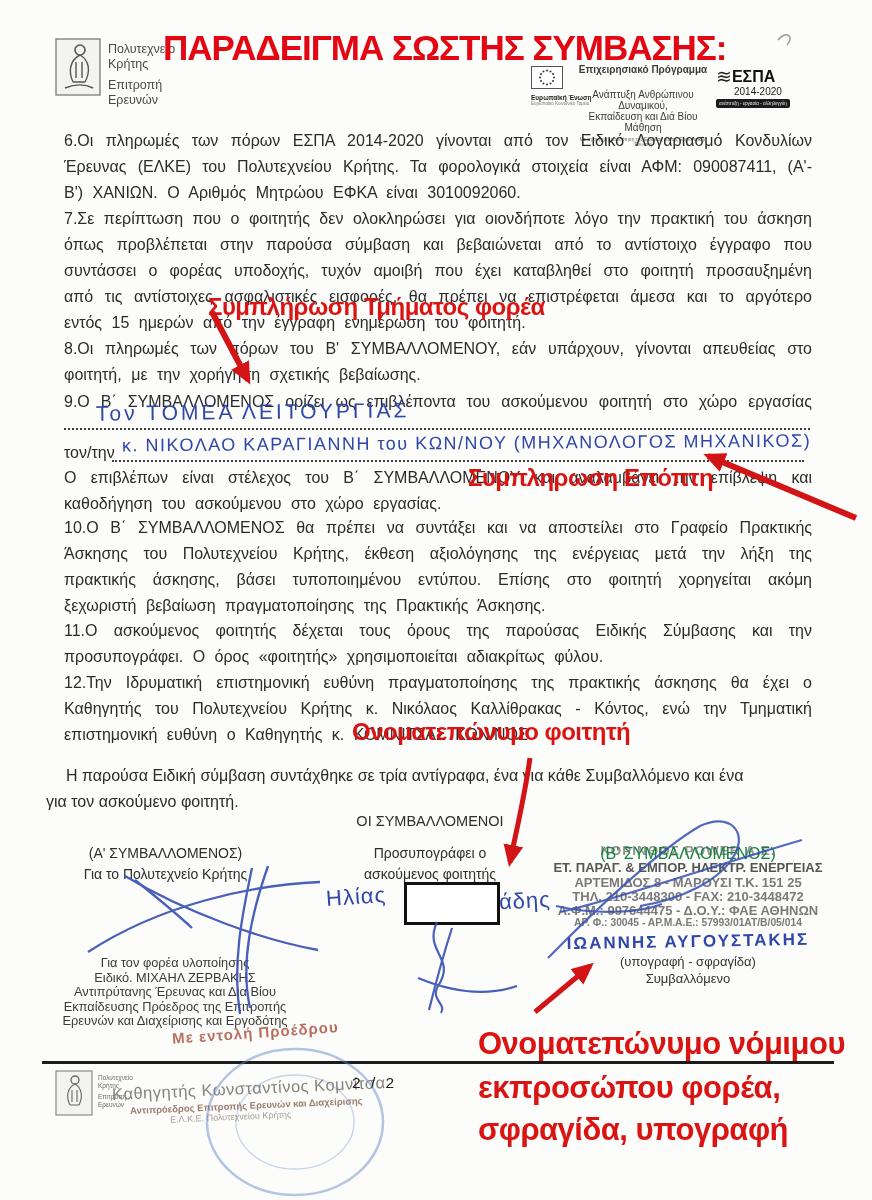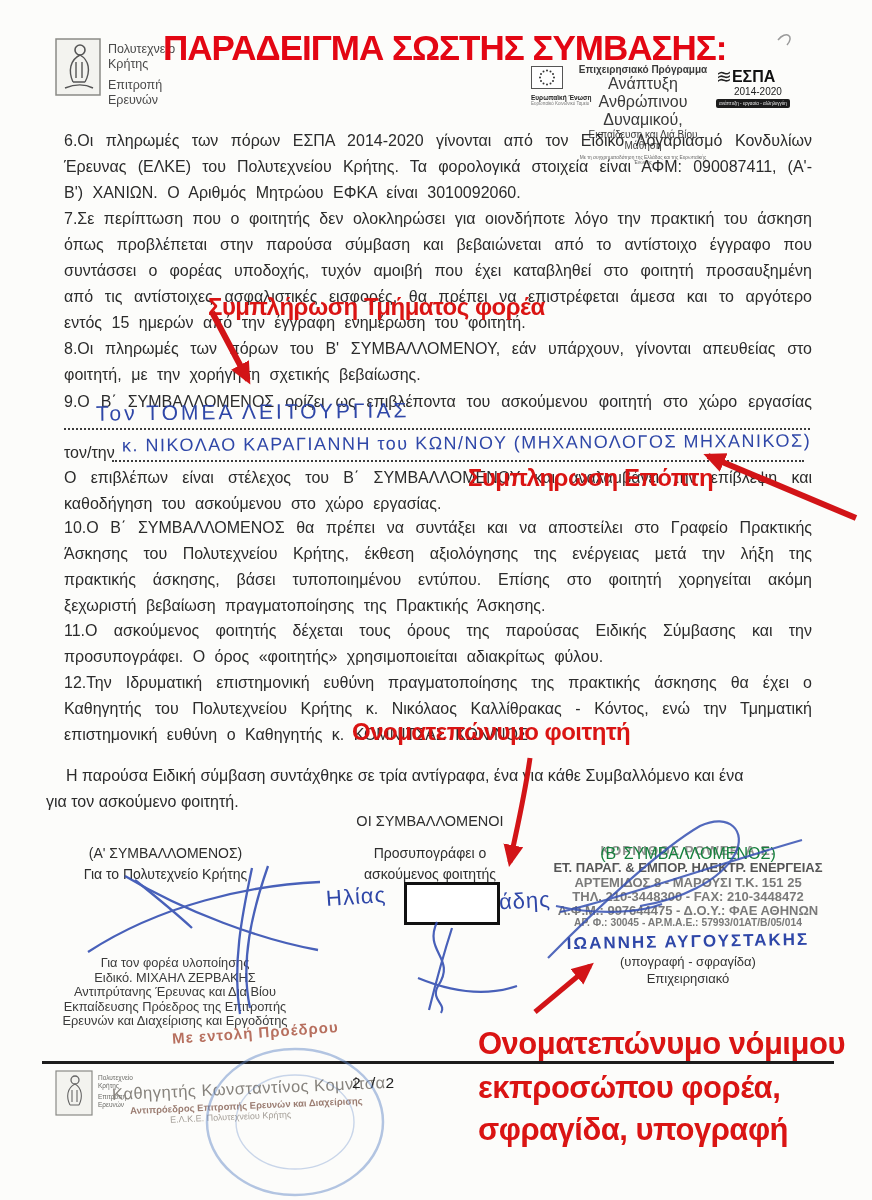--- a/index.html
+++ b/index.html
@@ -56,21 +56,21 @@
         <circle cx="9" cy="11.5" r="1"></circle>
           <circle cx="10" cy="8" r="1"></circle>
           <circle cx="12.5" cy="5.5" r="1"></circle>
       </g>
     </svg>
     <div style="font-size:6.5px;font-weight:bold;color:#222;margin-top:1px;">Ευρωπαϊκή Ένωση</div>
     <div style="font-size:4.5px;color:#777;">Ευρωπαϊκό Κοινωνικό Ταμείο</div>
   </div>
   <div style="position:absolute;left:572px;top:64px;width:142px;text-align:center;color:#3a3a3a;">
     <div style="font-size:10px;font-weight:bold;">Επιχειρησιακό Πρόγραμμα</div>
-    <div style="font-size:16px;margin-top:0;">Ανάπτυξη Ανθρώπινου Δυναμικού,</div>
+    <div style="font-size:10px;margin-top:14px;">Ανάπτυξη Ανθρώπινου Δυναμικού,</div>
     <div style="font-size:10px;">Εκπαίδευση και Διά Βίου Μάθηση</div>
     <div style="font-size:4.8px;color:#666;margin-top:4px;">Με τη συγχρηματοδότηση της Ελλάδας και της Ευρωπαϊκής Ένωσης</div>
   </div>
   <div style="position:absolute;left:716px;top:68px;width:78px;">
     <div style="display:flex;align-items:center;">
       <span style="font-size:19px;color:#222;line-height:14px;">≋</span>
       <span style="font-size:16px;font-weight:bold;color:#111;letter-spacing:0;">ΕΣΠΑ</span>
     </div>
     <div style="font-size:10px;color:#222;margin-left:18px;">2014-2020</div>
     <div style="margin-top:2px;width:74px;height:9px;background:#1c1c1c;border-radius:2px;color:#eee;font-size:4.6px;text-align:center;line-height:9px;">ανάπτυξη - εργασία - αλληλεγγύη</div>
@@ -113,21 +113,21 @@
 
   <div class="stampline" style="top:843px;font-size:13.5px;color:#777;opacity:.8;letter-spacing:1px;">ΚΟΡΙΝΘΟΣ POWER Α.Ε.</div>
   <div class="stampline" style="top:845px;color:#15803d;font-size:16px;font-weight:normal;">(Β' ΣΥΜΒΑΛΛΟΜΕΝΟΣ)</div>
   <div class="stampline" style="top:860px;color:#555;">ΕΤ. ΠΑΡΑΓ. &amp; ΕΜΠΟΡ. ΗΛΕΚΤΡ. ΕΝΕΡΓΕΙΑΣ</div>
   <div class="stampline" style="top:875px;color:#7a7a7a;">ΑΡΤΕΜΙΔΟΣ 8 - ΜΑΡΟΥΣΙ Τ.Κ. 151 25</div>
   <div class="stampline" style="top:889px;color:#7a7a7a;">ΤΗΛ. 210-3448300 - FAX: 210-3448472</div>
   <div class="stampline" style="top:903px;color:#7a7a7a;">Α.Φ.Μ.: 997644475 - Δ.Ο.Υ.: ΦΑΕ ΑΘΗΝΩΝ</div>
   <div class="stampline" style="top:917px;color:#7a7a7a;font-size:10.3px;">ΑΡ. Φ.: 30045 - ΑΡ.Μ.Α.Ε.: 57993/01ΑΤ/Β/05/014</div>
   <div class="stampline hw" style="top:932px;font-size:17px;letter-spacing:2px;color:#2f47a8;font-weight:bold;transform:rotate(-1deg);">ΙΩΑΝΝΗΣ ΑΥΓΟΥΣΤΑΚΗΣ</div>
   <div class="stampline" style="top:954px;color:#333;font-weight:normal;font-size:13px;">(υπογραφή - σφραγίδα)</div>
-  <div class="stampline" style="top:971px;color:#333;font-weight:normal;font-size:13px;">Επιχειρησιακό</div>
+  <div class="stampline" style="top:971px;color:#333;font-weight:normal;font-size:13px;">Συμβαλλόμενο</div>
 
   <div class="hw" style="left:326px;top:884px;font-size:22px;letter-spacing:1px;transform:rotate(-4deg);">Ηλίας</div>
   <div style="position:absolute;left:404px;top:882px;width:90px;height:37px;background:#fff;border:3px solid #111;"></div>
   <div class="hw" style="left:499px;top:888px;font-size:22px;letter-spacing:1px;transform:rotate(-3deg);">άδης</div>
 
   <div class="cap" style="left:45px;top:956px;width:260px;font-size:12.8px;line-height:14.6px;color:#3a3a3a;">
     <div>Για τον φορέα υλοποίησης</div>
     <div>Ειδικό. ΜΙΧΑΗΛ ΖΕΡΒΑΚΗΣ</div>
     <div>Αντιπρύτανης  Έρευνας και Δια Βίου</div>
     <div>Εκπαίδευσης Πρόεδρος της Επιτροπής</div>

